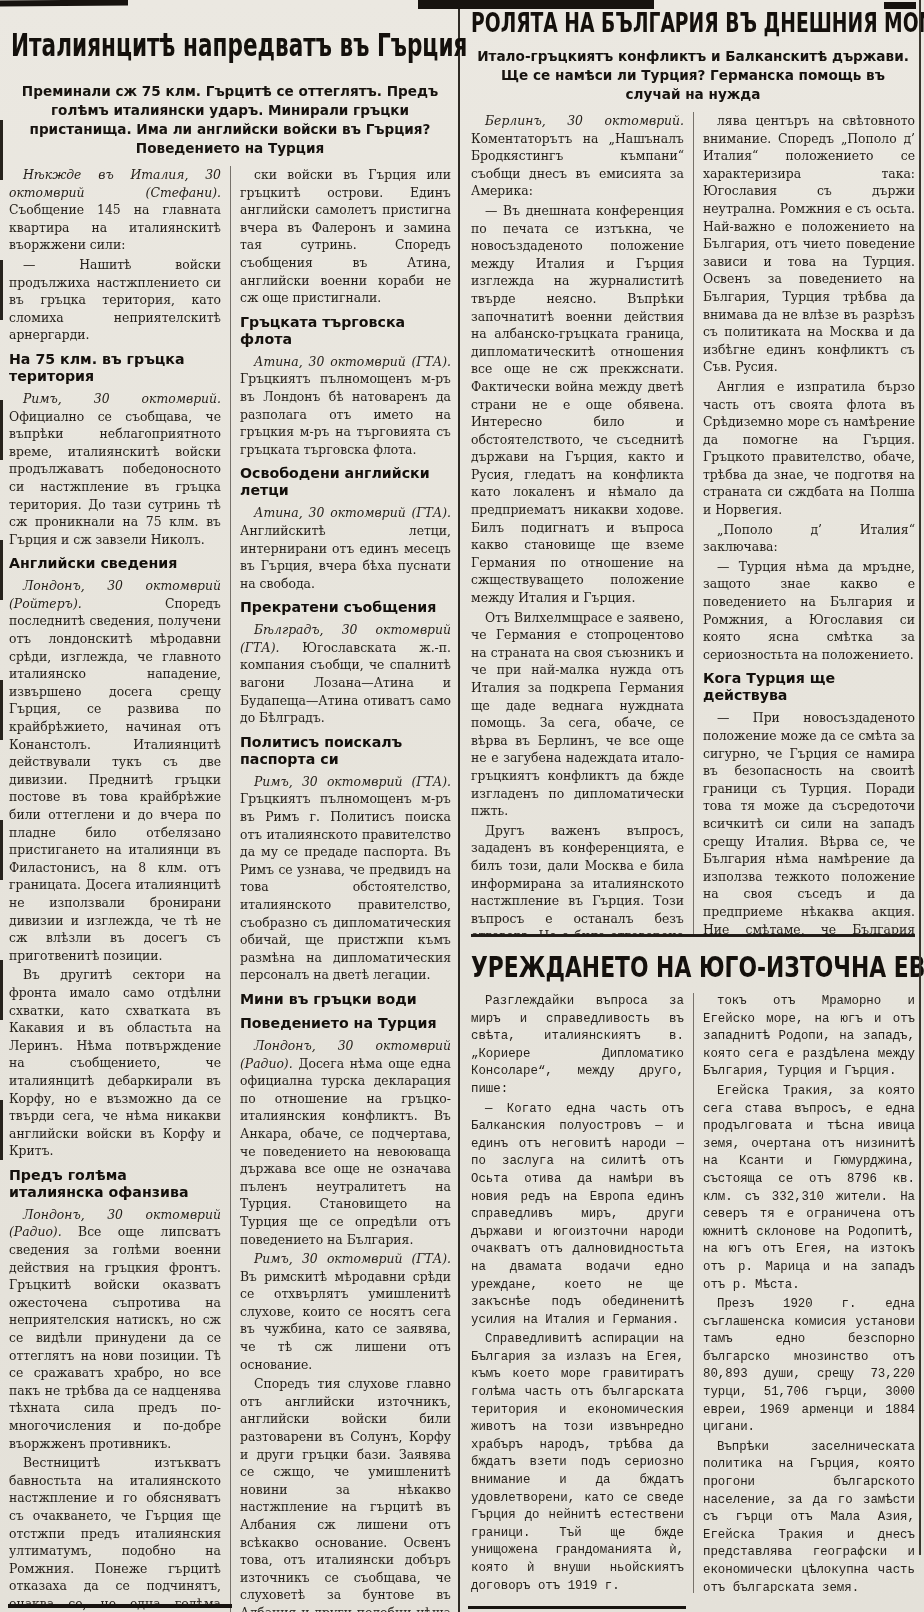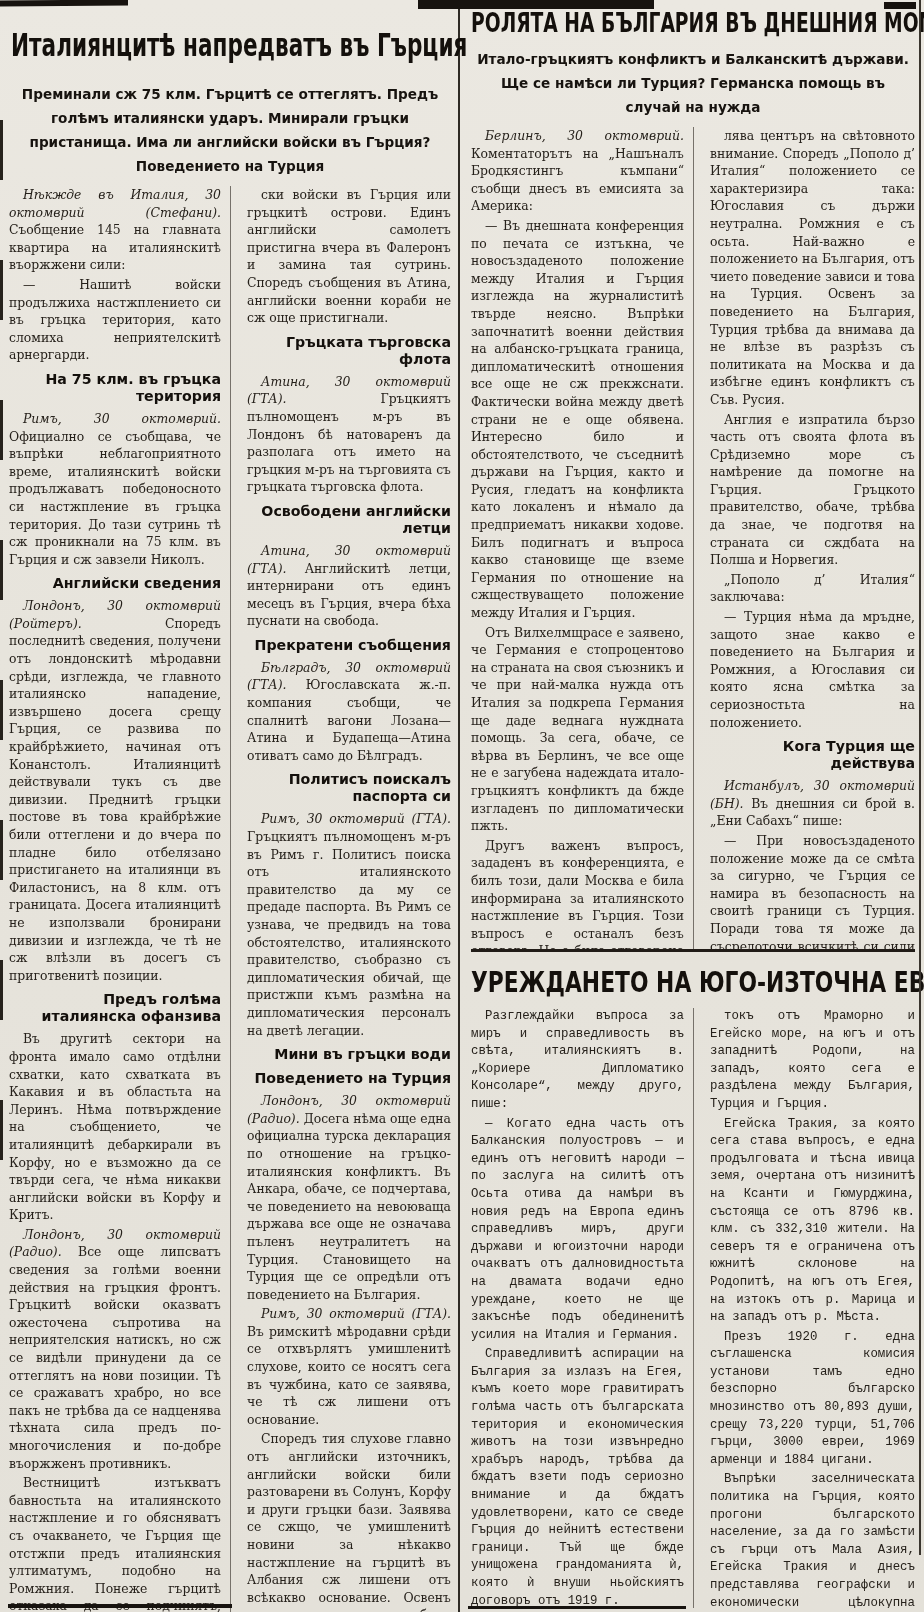--- a/index.html
+++ b/index.html
@@ -11,32 +11,32 @@
   }
   .half{box-sizing:border-box;position:relative;}
   .half.left{width:460px;padding:20px 7px 0 9px;border-right:2px solid #2e2a24;}
   .half.right{width:464px;padding:3px 9px 0 11px;}
   .headline{font-family:"DejaVu Sans", sans-serif;font-weight:bold;color:#14100c;
     white-space:nowrap;transform-origin:0 50%;}
   .hl-a{font-size:27px;transform:scale(0.80,1.18);margin:8px 0 14px 2px;height:40px;line-height:36px;}
   .hl-b{font-size:24px;transform:scale(0.78,1.12);margin:4px 0 6px 0;height:34px;line-height:32px;}
   .hl-c{font-size:26px;transform:scale(0.84,1.12);margin:10px 0 6px 0;height:38px;line-height:36px;}
   .subhead{font-family:"DejaVu Sans", sans-serif;font-weight:bold;font-size:13.6px;
-    line-height:24px;text-align:center;color:#17130f;margin:4px 2px 8px 2px;}
+    line-height:19px;text-align:center;color:#17130f;margin:4px 2px 8px 2px;}
   .cols{display:flex;}
   .col{box-sizing:border-box;width:50%;overflow:hidden;}
-  .col + .col{border-left:1px solid #76716a;padding-left:16px;}
+  .col + .col{border-left:1px solid #76716a;padding-left:9px;}
   .col:first-child{padding-right:9px;}
   .body-a{height:1470px;}
   .body-b{height:822px;}
   .sec-c{border-top:3px solid #211c17;padding-top:2px;}
   .body-c{height:600px;font-family:Liberation Mono, monospace;}
   .blk.p{font-size:12.4px;line-height:17.6px;text-align:justify;text-indent:14px;margin:0 0 2px 0;}
   .blk.h{font-family:"DejaVu Sans", sans-serif;font-weight:bold;font-size:14.2px;
-    line-height:17px;text-align:right;text-indent:0;color:#14100c;margin:7px 0 5px 0;}
+    line-height:17px;text-align:left;text-indent:0;color:#14100c;margin:7px 0 5px 0;}
   .blk.rule{height:0;border-top:3px solid #211c17;margin:8px 4px 8px 0;}
   .lead{font-style:italic;}
   .artifact{position:absolute;background:#17130f;}
   .a-top-left{left:0;top:0;width:128px;height:6px;transform:rotate(-0.4deg);}
   .a-top-mid{left:418px;top:0;width:236px;height:9px;}
   .a-top-right{left:884px;top:2px;width:32px;height:7px;}
   .a-right-edge{left:919px;top:0;width:2px;height:1555px;background:#3a352e;}
   .a-left-edge{left:0;top:120px;width:3px;height:1100px;
     background:repeating-linear-gradient(180deg,#26221c 0 60px,transparent 60px 140px);}
   .a-bot-left{left:8px;top:1604px;width:224px;height:4px;}
@@ -51,22 +51,22 @@
     <div class="headline hl-a">Италиянцитѣ напредватъ въ Гърция</div>
     <div class="subhead">Преминали сж 75 клм. Гърцитѣ се оттеглятъ. Предъ голѣмъ италиянски ударъ. Минирали гръцки пристанища. Има ли английски войски въ Гърция? Поведението на Турция</div>
     <div class="cols body-a">
       <div class="col">
           <div class="blk p"><i class="lead">Нѣкжде въ Италия, 30 октомврий (Стефани). </i>Съобщение 145 на главната квартира на италиянскитѣ въоржжени сили:</div>
           <div class="blk p">— Нашитѣ войски продължиха настжплението си въ гръцка територия, като сломиха неприятелскитѣ арнергарди.</div>
           <div class="blk h">На 75 клм. въ гръцка територия</div>
           <div class="blk p"><i class="lead">Римъ, 30 октомврий. </i>Официално се съобщава, че въпрѣки неблагоприятното време, италиянскитѣ войски продължаватъ победоносното си настжпление въ гръцка територия. До тази сутринь тѣ сж проникнали на 75 клм. въ Гърция и сж завзели Николъ.</div>
           <div class="blk h">Английски сведения</div>
           <div class="blk p"><i class="lead">Лондонъ, 30 октомврий (Ройтеръ). </i>Споредъ последнитѣ сведения, получени отъ лондонскитѣ мѣродавни срѣди, изглежда, че главното италиянско нападение, извършено досега срещу Гърция, се развива по крайбрѣжието, начиная отъ Конанстолъ. Италиянцитѣ действували тукъ съ две дивизии. Преднитѣ гръцки постове въ това крайбрѣжие били оттеглени и до вчера по пладне било отбелязано пристигането на италиянци въ Филастонисъ, на 8 клм. отъ границата. Досега италиянцитѣ не използвали бронирани дивизии и изглежда, че тѣ не сж влѣзли въ досегъ съ приготвенитѣ позиции.</div>
+          <div class="blk p">Въ другитѣ сектори на фронта имало само отдѣлни схватки, като схватката въ Какавия и въ областьта на Леринъ. Нѣма потвърждение на съобщението, че италиянцитѣ дебаркирали въ Корфу, но е възможно да се твърди сега, че нѣма никакви английски войски въ Корфу и Критъ.</div>
           <div class="blk h">Предъ голѣма италиянска офанзива</div>
-          <div class="blk p">Въ другитѣ сектори на фронта имало само отдѣлни схватки, като схватката въ Какавия и въ областьта на Леринъ. Нѣма потвърждение на съобщението, че италиянцитѣ дебаркирали въ Корфу, но е възможно да се твърди сега, че нѣма никакви английски войски въ Корфу и Критъ.</div>
           <div class="blk p"><i class="lead">Лондонъ, 30 октомврий (Радио). </i>Все още липсватъ сведения за голѣми военни действия на гръцкия фронтъ. Гръцкитѣ войски оказватъ ожесточена съпротива на неприятелския натискъ, но сж се видѣли принудени да се оттеглятъ на нови позиции. Тѣ се сражаватъ храбро, но все пакъ не трѣбва да се надценява тѣхната сила предъ по-многочисления и по-добре въоржженъ противникъ.</div>
           <div class="blk p">Вестницитѣ изтъкватъ бавностьта на италиянското настжпление и го обясняватъ съ очакването, че Гърция ще отстжпи предъ италиянския ултиматумъ, подобно на Ромжния. Понеже гърцитѣ отказаха да се подчинятъ, очаква се, че една голѣма италиянска офанзива ще започне следъ день-два.</div>
         </div>
       <div class="col">
           <div class="blk p">ски войски въ Гърция или гръцкитѣ острови. Единъ английски самолетъ пристигна вчера въ Фалеронъ и замина тая сутринь. Споредъ съобщения въ Атина, английски военни кораби не сж още пристигнали.</div>
           <div class="blk h">Гръцката търговска флота</div>
           <div class="blk p"><i class="lead">Атина, 30 октомврий (ГТА). </i>Гръцкиятъ пълномощенъ м-ръ въ Лондонъ бѣ натоваренъ да разполага отъ името на гръцкия м-ръ на търговията съ гръцката търговска флота.</div>
           <div class="blk h">Освободени английски летци</div>
           <div class="blk p"><i class="lead">Атина, 30 октомврий (ГТА). </i>Английскитѣ летци, интернирани отъ единъ месецъ въ Гърция, вчера бѣха пуснати на свобода.</div>
           <div class="blk h">Прекратени съобщения</div>
@@ -92,21 +92,20 @@
             <div class="blk p">— Въ днешната конференция по печата се изтъкна, че новосъздаденото положение между Италия и Гърция изглежда на журналиститѣ твърде неясно. Въпрѣки започнатитѣ военни действия на албанско-гръцката граница, дипломатическитѣ отношения все още не сж прекжснати. Фактически война между дветѣ страни не е още обявена. Интересно било и обстоятелството, че съседнитѣ държави на Гърция, както и Русия, гледатъ на конфликта като локаленъ и нѣмало да предприематъ никакви ходове. Билъ подигнатъ и въпроса какво становище ще вземе Германия по отношение на сжществуващето положение между Италия и Гърция.</div>
             <div class="blk p">Отъ Вилхелмщрасе е заявено, че Германия е стопроцентово на страната на своя съюзникъ и че при най-малка нужда отъ Италия за подкрепа Германия ще даде веднага нуждната помощь. За сега, обаче, се вѣрва въ Берлинъ, че все още не е загубена надеждата итало-гръцкиятъ конфликтъ да бжде изгладенъ по дипломатически пжть.</div>
             <div class="blk p">Другъ важенъ въпросъ, зададенъ въ конференцията, е билъ този, дали Москва е била информирана за италиянското настжпление въ Гърция. Този въпросъ е останалъ безъ отговоръ. Не е било отговорено сжщо така, дели фонъ Папенъ е въ Анкара.</div>
           </div>
         <div class="col">
             <div class="blk p">лява центъръ на свѣтовното внимание. Споредъ „Пополо д’ Италия“ положението се характеризира така: Югославия съ държи неутрална. Ромжния е съ осьта. Най-важно е положението на България, отъ чието поведение зависи и това на Турция. Освенъ за поведението на България, Турция трѣбва да внимава да не влѣзе въ разрѣзъ съ политиката на Москва и да избѣгне единъ конфликтъ съ Съв. Русия.</div>
             <div class="blk p">Англия е изпратила бързо часть отъ своята флота въ Срѣдиземно море съ намѣрение да помогне на Гърция. Гръцкото правителство, обаче, трѣбва да знае, че подготвя на страната си сждбата на Полша и Норвегия.</div>
             <div class="blk p">„Пополо д’ Италия“ заключава:</div>
             <div class="blk p">— Турция нѣма да мръдне, защото знае какво е поведението на България и Ромжния, а Югославия си която ясна смѣтка за сериозностьта на положението.</div>
             <div class="blk h">Кога Турция ще действува</div>
-            <div class="blk p"><i class="lead">Истанбулъ, 30 октомврий (БН). </i>Въ днешния си брой в. „Ени Сабахъ“ пише:</div>
             <div class="blk p">— При новосъздаденото положение може да се смѣта за сигурно, че Гърция се намира въ безопасность на своитѣ граници съ Турция. Поради това тя може да съсредоточи всичкитѣ си сили на западъ срещу Италия. Вѣрва се, че България нѣма намѣрение да използва тежкото положение на своя съседъ и да предприеме нѣкаква акция. Ние смѣтаме, че България нѣма да се впусне въ никаква авантюра въ това отношение. Въ случай на подобна евентуалность Турция ще се види принудена да действува. България е дала въ днешната криза достатъчно гаранции за своята мждрость, предпазливость и благоразумие,</div>
           </div>
       </div>
     </div>
 
     <div class="sec-c">
       <div class="headline hl-c">УРЕЖДАНЕТО НА ЮГО-ИЗТОЧНА ЕВРОПА</div>
       <div class="cols body-c">
         <div class="col">
             <div class="blk p">Разглеждайки въпроса за миръ и справедливость въ свѣта, италиянскиятъ в. „Кориере Дипломатико Консоларе“, между друго, пише:</div>

